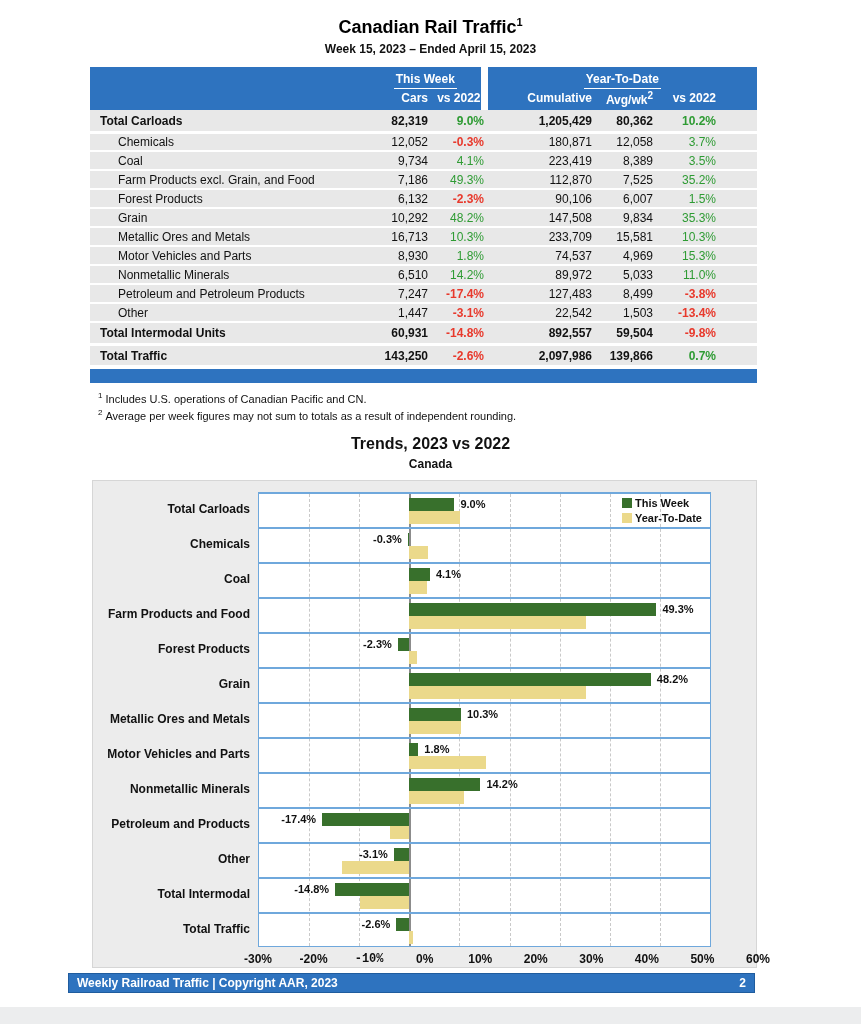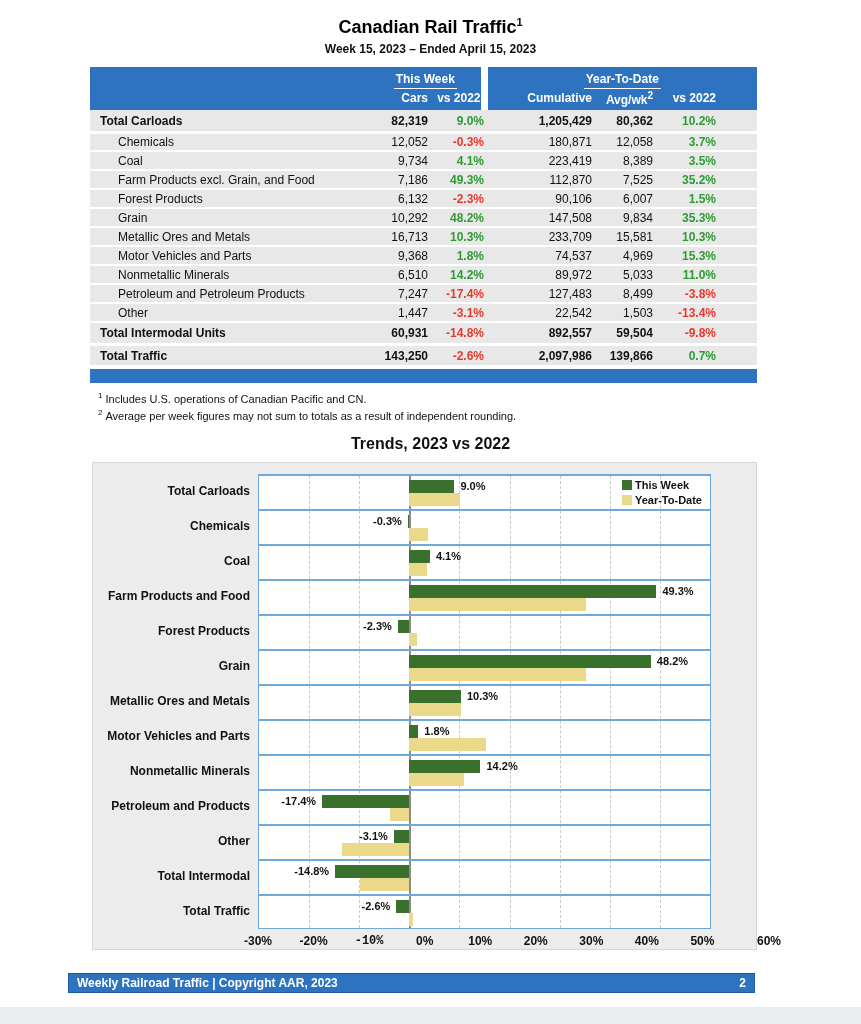--- a/index.html
+++ b/index.html
@@ -22,21 +22,21 @@
   tr.grp-row th { height:22px; vertical-align:bottom; }
   tr.col-row th { height:21px; vertical-align:middle; padding-bottom:3px; }
   .grp-inner { display:inline-block; border-bottom:1px solid #fff; padding:0 2px 2px 2px; font-size:12px; }
   th.gap-l, td.gap-l { border-left:7px solid #fff; }
   .num { text-align:right; }
   th.last, td.last { padding-right:41px; }
   tbody td { background:#E8E8E8; font-size:12px; height:19px; border-bottom:2px solid #fff; padding-top:1px; }
   tbody tr.total td { font-weight:bold; height:22px; border-bottom:3px solid #fff; }
   td.name { padding-left:10px; }
   tr.sub td.name { padding-left:28px; }
-  .pos { color:#2E9B33; font-weight:bold; }
+  .pos { color:#2E9B33; font-weight:normal; }
   .neg { color:#E8392C; font-weight:bold; }
   tbody tr.total .pos, tbody tr.total .neg { font-weight:bold; }
   .table-bottom-bar { width:667px; height:14px; background:#2E73BF; margin-top:1px; }
 
   
   .footnotes { margin:8px 0 0 98px; font-size:11px; color:#111; }
   .footnotes div { margin-bottom:4px; }
   .footnotes sup { font-size:8px; margin-right:3px; }
 
   
@@ -158,21 +158,21 @@
           <tr class="sub">
             <td class="name name">Metallic Ores and Metals</td>
             <td class="num">16,713</td>
             <td class="num pos">10.3%</td>
             <td class="num">233,709</td>
             <td class="num">15,581</td>
             <td class="num last pos">10.3%</td>
           </tr>
           <tr class="sub">
             <td class="name name">Motor Vehicles and Parts</td>
-            <td class="num">9,368</td>
+            <td class="num">8,930</td>
             <td class="num pos">1.8%</td>
             <td class="num">74,537</td>
             <td class="num">4,969</td>
             <td class="num last pos">15.3%</td>
           </tr>
           <tr class="sub">
             <td class="name name">Nonmetallic Minerals</td>
             <td class="num">6,510</td>
             <td class="num pos">14.2%</td>
             <td class="num">89,972</td>
@@ -215,20 +215,21 @@
     </table>
     <div class="table-bottom-bar"></div>
   </div>
 
   <div class="footnotes">
     <div><sup>1</sup><span>Includes U.S. operations of Canadian Pacific and CN.</span></div>
     <div><sup>2</sup><span>Average per week figures may not sum to totals as a result of independent rounding.</span></div>
   </div>
 
   <div class="chart-title">Trends, 2023 vs 2022</div>
+  <div class="chart-subtitle">Canada</div>
 
   <div class="chart-box">
     <div class="clabels" id="chart-labels">
         <div class="clabel">Total Carloads</div>
         <div class="clabel">Chemicals</div>
         <div class="clabel">Coal</div>
         <div class="clabel">Farm Products and Food</div>
         <div class="clabel">Forest Products</div>
         <div class="clabel">Grain</div>
         <div class="clabel">Metallic Ores and Metals</div>
@@ -331,21 +332,21 @@
     <div class="xaxis" id="xaxis">
         <span class="xtick" style="left: 0%;">-30%</span>
         <span class="xtick" style="left: 11.1111%; text-align: right;">-20%</span>
         <span class="xtick" style="left: 22.2222%; font-family: Liberation Mono, monospace;">-10%</span>
         <span class="xtick" style="left: 33.3333%;">0%</span>
         <span class="xtick" style="left: 44.4444%;">10%</span>
         <span class="xtick" style="left: 55.5556%;">20%</span>
         <span class="xtick" style="left: 66.6667%;">30%</span>
         <span class="xtick" style="left: 77.7778%;">40%</span>
         <span class="xtick" style="left: 88.8889%;">50%</span>
-        <span class="xtick" style="left: 100%; margin-left: 11px;">60%</span>
+        <span class="xtick" style="left: 100%;">60%</span>
       </div>
   </div>
 
   <div class="footer-bar">
     <span>Weekly Railroad Traffic | Copyright AAR, 2023</span>
     <span>2</span>
   </div>
   <div class="bottom-strip"></div>
 
 </div>

